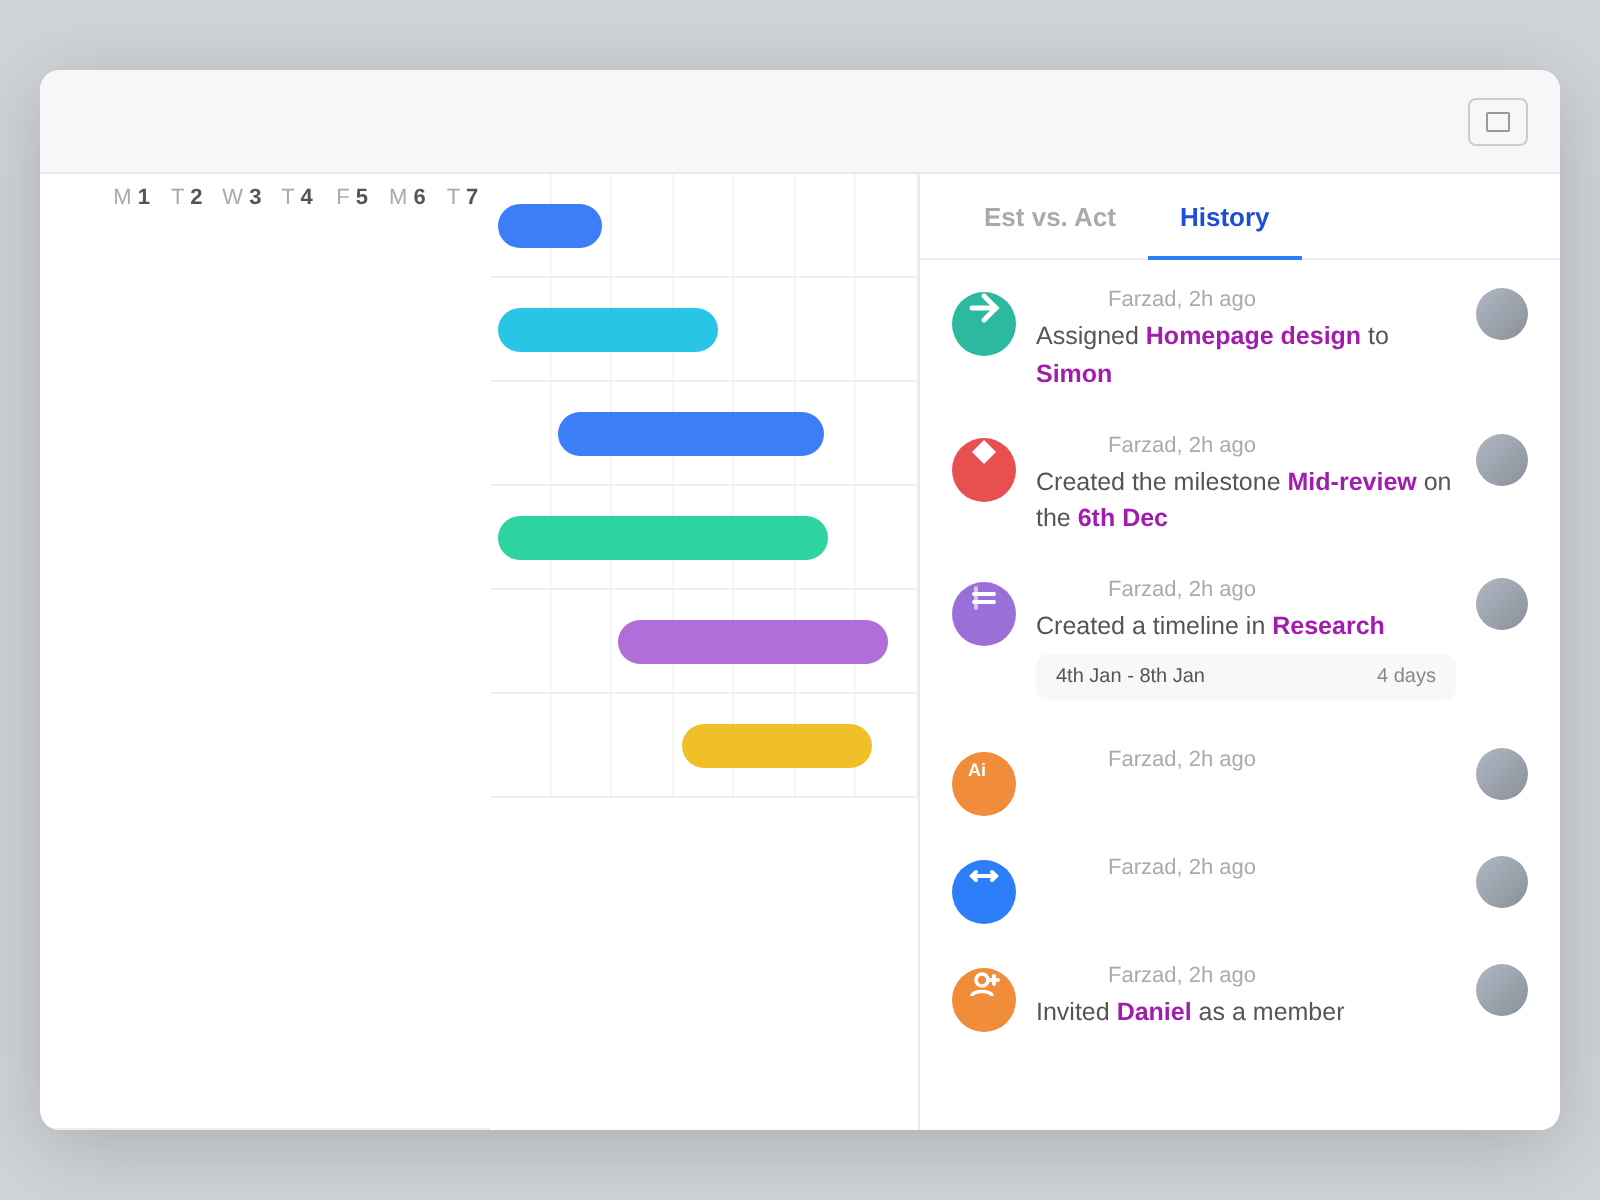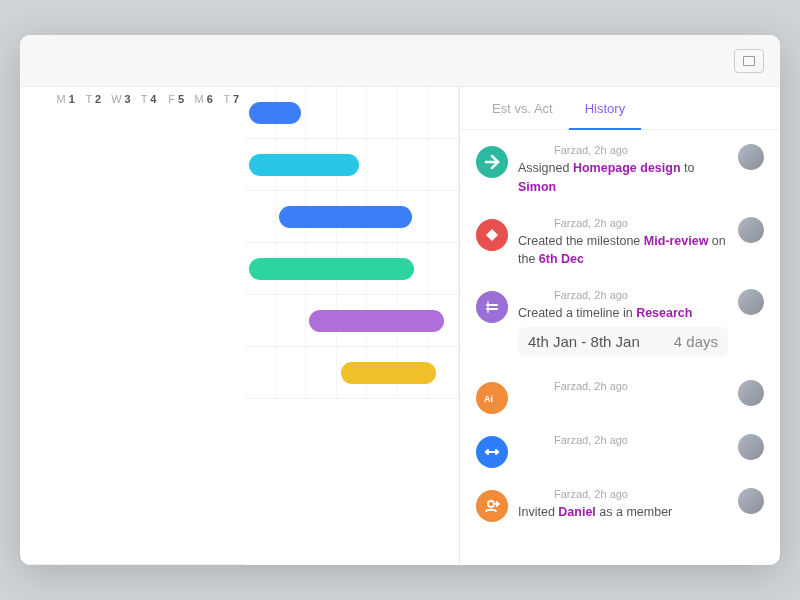--- a/index.html
+++ b/index.html
@@ -164,25 +164,25 @@
       flex-shrink: 0;
     }
 
     .tab {
       padding: 14px 16px 12px;
       font-size: 13px;
       color: #aaa;
       cursor: pointer;
       border-bottom: 2.5px solid transparent;
       margin-bottom: -1px;
-      font-weight: 400;
+      font-weight: 700;
     }
 
     .tab.active {
-      color: #8b5cf6;
+      color: #1d4ed8;
       border-bottom-color: #2d7ef8;
     }
 
     .history-list {
       flex: 1;
       overflow-y: auto;
       padding: 4px 0;
     }
 
     .history-item {
@@ -197,21 +197,20 @@
       align-items: flex-start;
       gap: 10px;
       flex: 1;
     }
 
     .activity-icon {
       width: 32px;
       height: 32px;
       border-radius: 50%;
       display: flex;
-      align-items: center;
       justify-content: center;
       flex-shrink: 0;
       font-size: 14px;
       color: #fff;
       margin-top: 2px;
     }
 
     .history-text-block {
       flex: 1;
     }
@@ -234,21 +233,21 @@
       font-weight: 700;
     }
 
     .timeline-detail {
       margin: 4px 0 4px 0;
       background: #f8f8f8;
       border-radius: 6px;
       padding: 6px 10px;
       display: flex;
       justify-content: space-between;
-      font-size: 15px;
+      font-size: 10px;
       color: #555;
     }
 
     .timeline-detail .days {
       color: #888;
     }
 
     .avatar {
       width: 26px;
       height: 26px;

